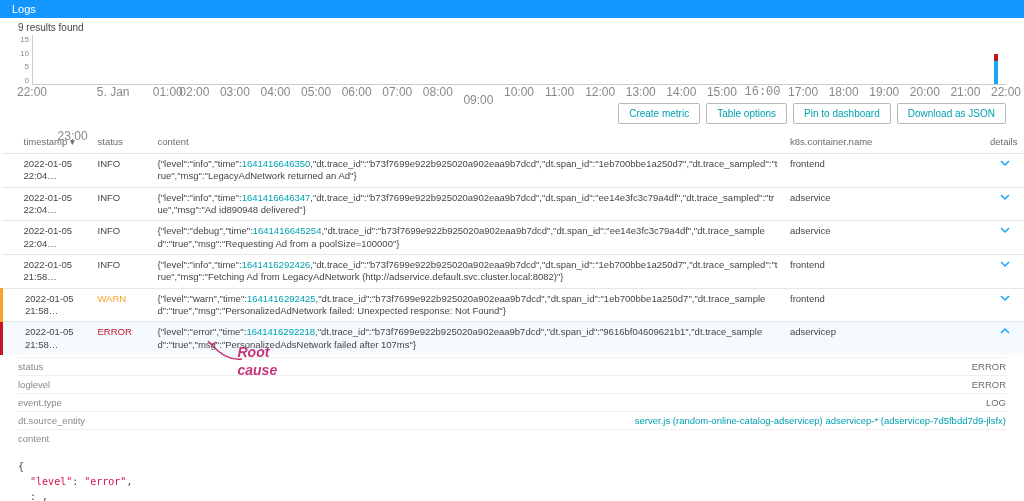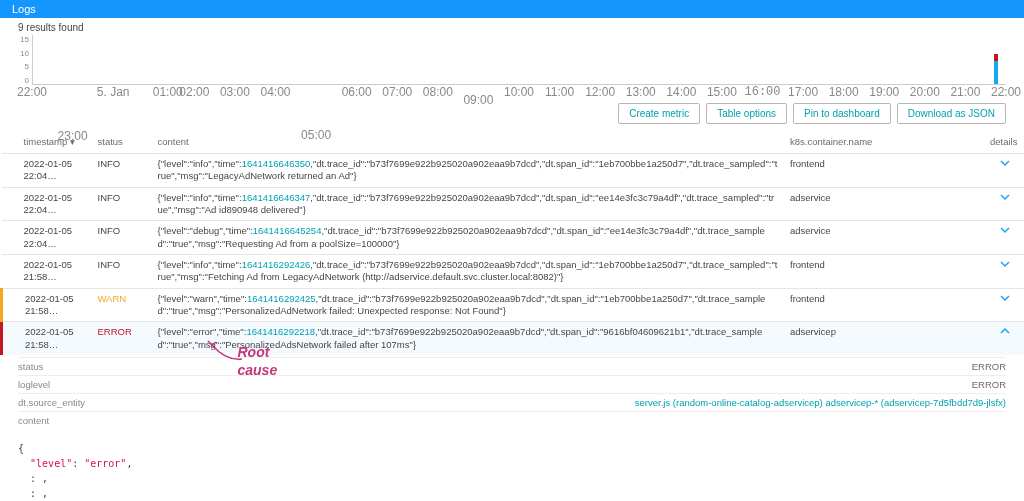--- a/index.html
+++ b/index.html
@@ -80,21 +80,21 @@
         </div>
       </div>
     <div class="x-ticks" id="x-ticks">
         <div class="x-tick" style="left: 0%;">22:00</div>
         <div class="x-tick" style="left: 4.16667%; margin-top: 44px;">23:00</div>
         <div class="x-tick" style="left: 8.33333%;">5. Jan</div>
         <div class="x-tick" style="left: 12.5%; margin-left: 14px;">01:00</div>
         <div class="x-tick" style="left: 16.6667%;">02:00</div>
         <div class="x-tick" style="left: 20.8333%;">03:00</div>
         <div class="x-tick" style="left: 25%;">04:00</div>
-        <div class="x-tick" style="left: 29.1667%; margin-top: 43px;">05:00</div>
+        <div class="x-tick" style="left: 29.1667%;">05:00</div>
         <div class="x-tick" style="left: 33.3333%;">06:00</div>
         <div class="x-tick" style="left: 37.5%;">07:00</div>
         <div class="x-tick" style="left: 41.6667%;">08:00</div>
         <div class="x-tick" style="left: 45.8333%; margin-top: 8px;">09:00</div>
         <div class="x-tick" style="left: 50%;">10:00</div>
         <div class="x-tick" style="left: 54.1667%;">11:00</div>
         <div class="x-tick" style="left: 58.3333%;">12:00</div>
         <div class="x-tick" style="left: 62.5%;">13:00</div>
         <div class="x-tick" style="left: 66.6667%;">14:00</div>
         <div class="x-tick" style="left: 70.8333%;">15:00</div>
@@ -193,20 +193,24 @@
 <div class="details-panel" id="details-panel">
     <div class="kv">
       <span class="k">status</span>
       <span class="v">ERROR</span>
     </div>
     <div class="kv">
       <span class="k">loglevel</span>
       <span class="v">ERROR</span>
     </div>
     <div class="kv">
+      <span class="k">event.type</span>
+      <span class="v">LOG</span>
+    </div>
+    <div class="kv">
       <span class="k">dt.source_entity</span>
       <span class="v link">server.js (random-online-catalog-adservicep) adservicep-* (adservicep-7d5fbdd7d9-jlsfx)</span>
     </div>
     <div class="kv" style="border-top: 1px solid rgb(238, 238, 238);">
       <span class="k">content</span>
       <span></span>
     </div>
   </div>
 
 <div class="code-block" id="code-block">{

